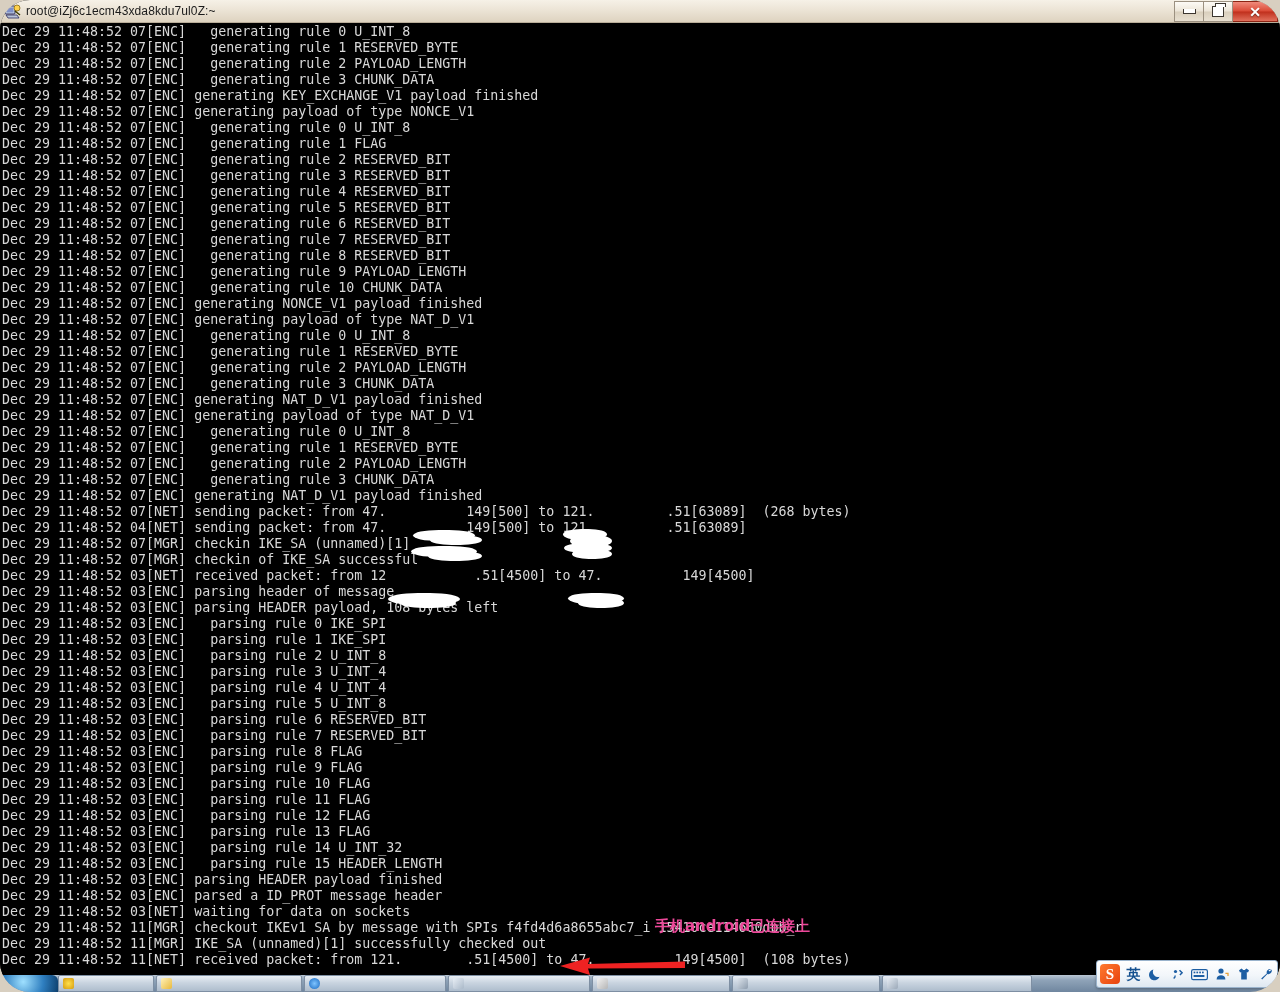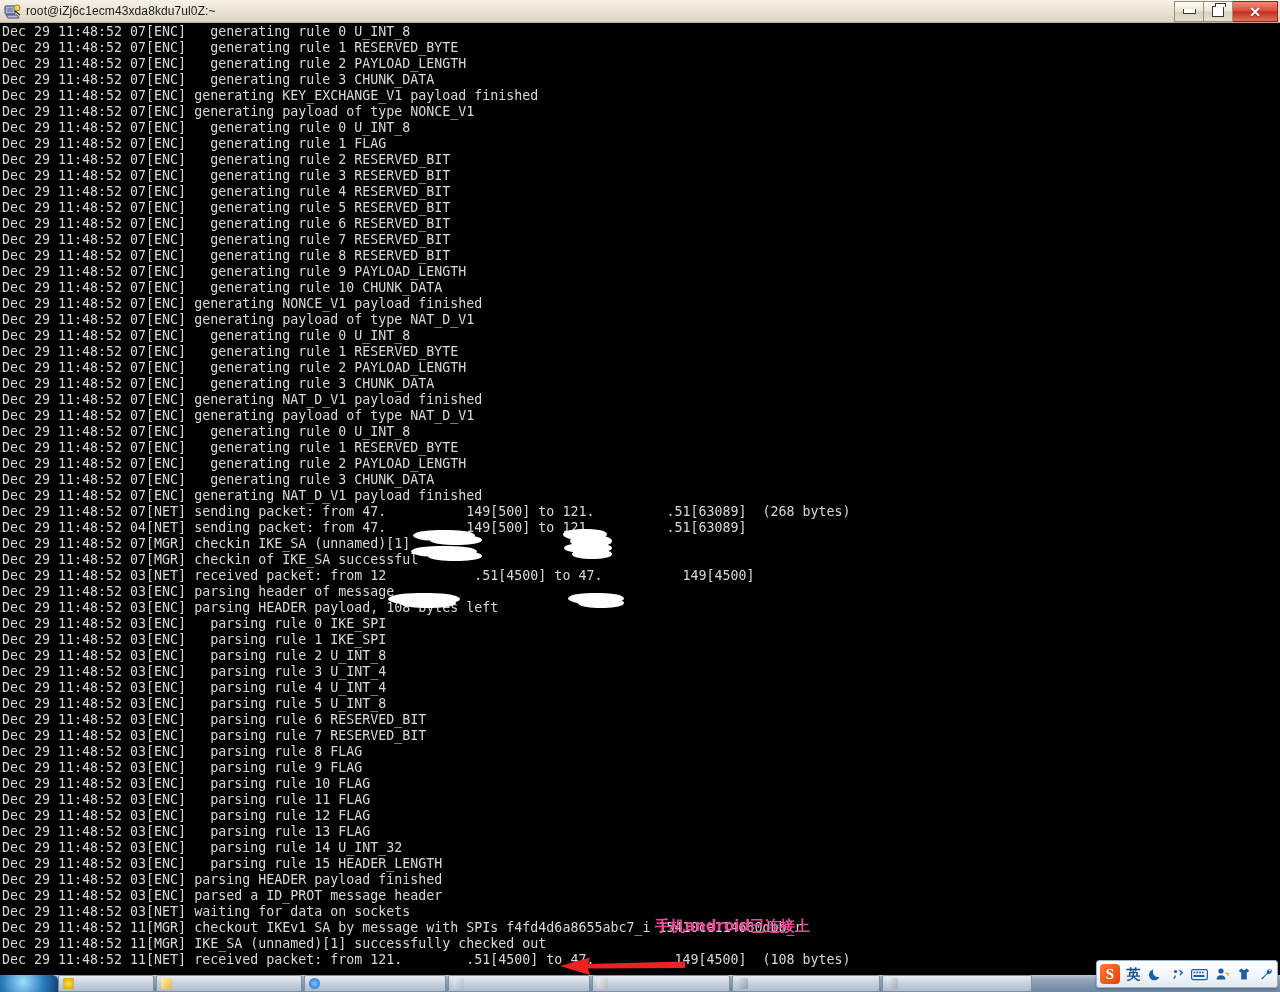--- a/index.html
+++ b/index.html
@@ -10,20 +10,21 @@
     height: 992px;
     overflow: hidden;
     font-family: "Liberation Sans", sans-serif;
   }
 
   #screen {
     position: relative;
     width: 1280px;
     height: 992px;
     overflow: hidden;
+    border-radius: 30px;
   }
 
   
   #desktop-bg {
     position: absolute;
     inset: 0;
     background:
       linear-gradient(180deg, #efe6d8 0%, #e6dccb 40%, #ded3c1 100%);
   }
   #bg-toolbar {

